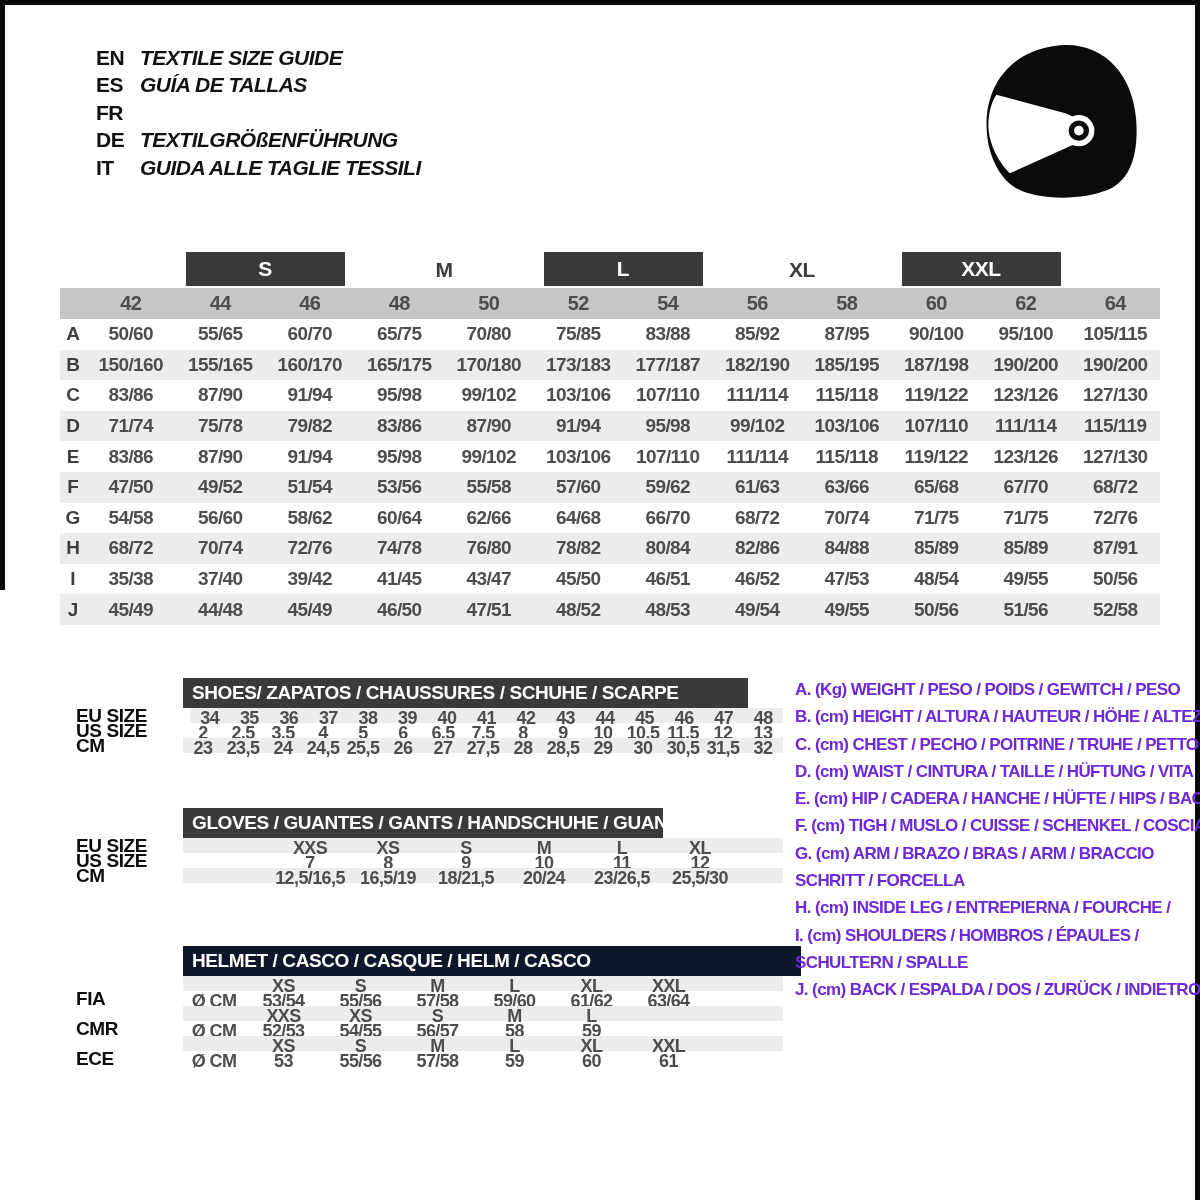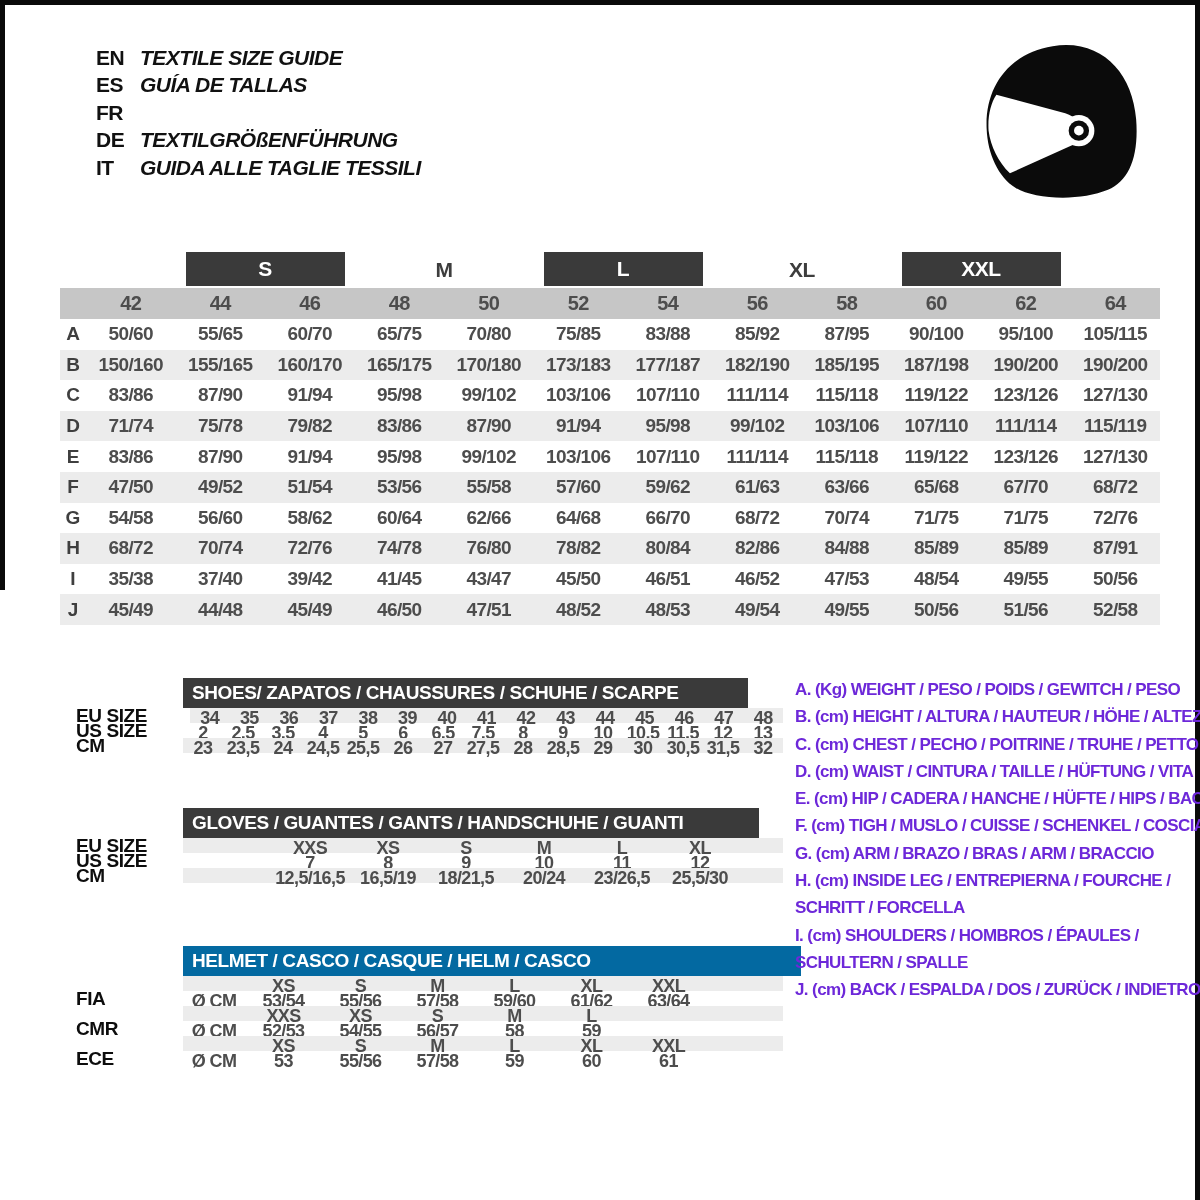--- a/index.html
+++ b/index.html
@@ -342,21 +342,21 @@
             <div class="sval">30</div>
             <div class="sval">30,5</div>
             <div class="sval">31,5</div>
             <div class="sval">32</div>
           </div>
         </div>
       </div>
   </div>
 
   <div class="section" id="gloves-section" style="top:808px;">
-    <div class="sec-bar" style="width: 576px; background: rgb(58, 58, 58);">GLOVES / GUANTES / GANTS / HANDSCHUHE / GUANTI</div>
+    <div class="sec-bar" style="width: 480px; background: rgb(58, 58, 58);">GLOVES / GUANTES / GANTS / HANDSCHUHE / GUANTI</div>
     <div id="gloves-rows">
         <div class="srow">
           <div class="slabel">EU SIZE</div>
           <div class="svals gloves-grid" style="background: rgb(236, 236, 236);">
             <div class="sval">XXS</div>
             <div class="sval">XS</div>
             <div class="sval">S</div>
             <div class="sval">M</div>
             <div class="sval">L</div>
             <div class="sval">XL</div>
@@ -381,21 +381,21 @@
             <div class="sval">18/21,5</div>
             <div class="sval">20/24</div>
             <div class="sval">23/26,5</div>
             <div class="sval">25,5/30</div>
           </div>
         </div>
       </div>
   </div>
 
   <div class="section" id="helmet-section" style="top:946px;">
-    <div class="sec-bar" style="width: 618px; background: #0369a1;">HELMET / CASCO / CASQUE / HELM / CASCO</div>
+    <div class="sec-bar" style="width: 618px; background: #0f172a;">HELMET / CASCO / CASQUE / HELM / CASCO</div>
     <div id="helmet-rows">
         <div class="srow">
           <div class="slabel"></div>
           <div class="svals helmet-grid" style="background: rgb(236, 236, 236);">
             <div class="sval"></div>
             <div class="sval">XS</div>
             <div class="sval">S</div>
             <div class="sval">M</div>
             <div class="sval">L</div>
             <div class="sval">XL</div>
@@ -466,19 +466,19 @@
   </div>
 
   <div class="legend" id="legend">
       <div class="legend-line">A. (Kg) WEIGHT / PESO / POIDS / GEWITCH / PESO</div>
       <div class="legend-line">B. (cm) HEIGHT / ALTURA / HAUTEUR / HÖHE / ALTEZZA</div>
       <div class="legend-line">C. (cm) CHEST / PECHO / POITRINE / TRUHE / PETTO</div>
       <div class="legend-line">D. (cm) WAIST / CINTURA / TAILLE / HÜFTUNG / VITA</div>
       <div class="legend-line">E. (cm) HIP / CADERA / HANCHE / HÜFTE / HIPS /  BACINO</div>
       <div class="legend-line">F. (cm) TIGH / MUSLO / CUISSE / SCHENKEL / COSCIA</div>
       <div class="legend-line">G. (cm) ARM / BRAZO / BRAS / ARM / BRACCIO</div>
+      <div class="legend-line">SCHRITT / FORCELLA</div>
       <div class="legend-line">H. (cm) INSIDE LEG / ENTREPIERNA / FOURCHE /</div>
-      <div class="legend-line">SCHRITT / FORCELLA</div>
       <div class="legend-line">I.  (cm) SHOULDERS / HOMBROS / ÉPAULES /</div>
       <div class="legend-line">SCHULTERN / SPALLE</div>
       <div class="legend-line">J. (cm) BACK / ESPALDA / DOS / ZURÜCK / INDIETRO</div>
     </div>
 </div>
 
 </body></html>

